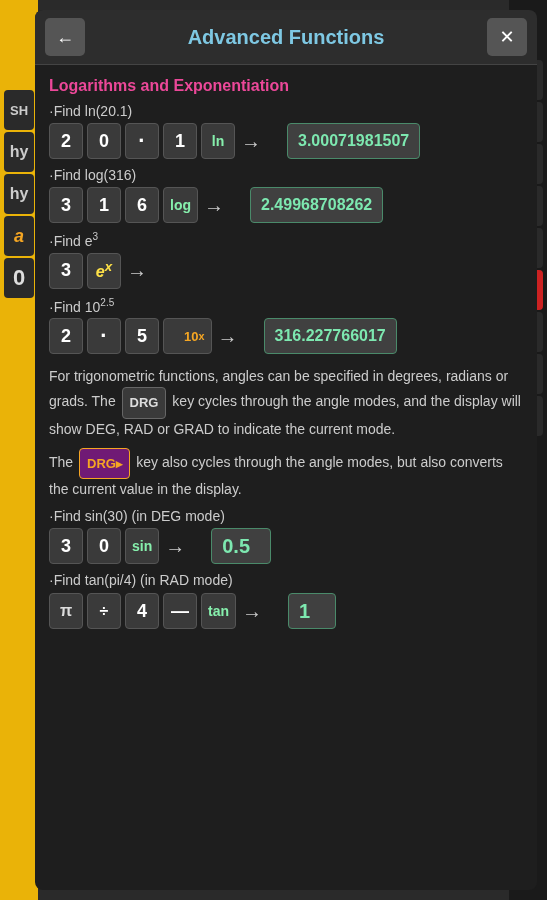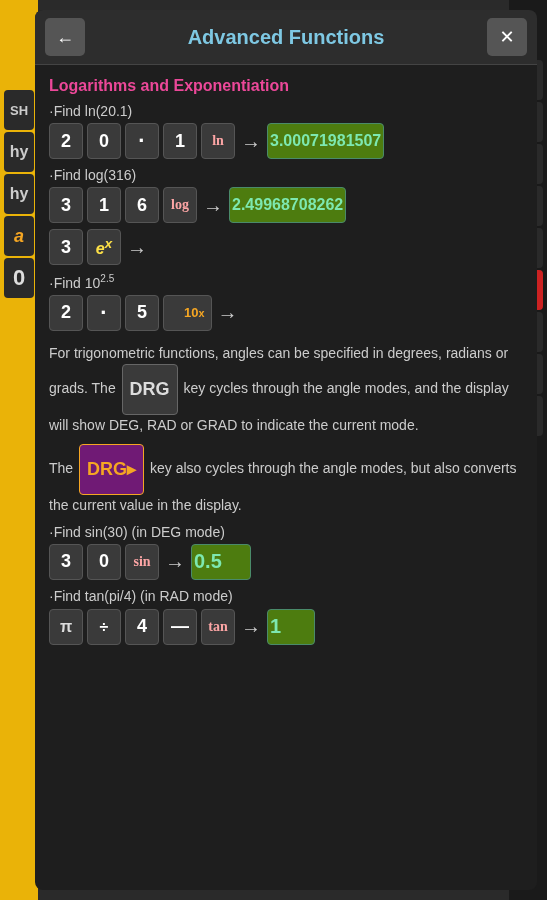--- a/index.html
+++ b/index.html
@@ -121,23 +121,22 @@
       display: flex;
       align-items: center;
       justify-content: center;
       font-size: 18px;
       color: #fff;
       font-weight: bold;
       padding: 0 6px;
     }
 
     .key-box.fn-key {
-      color: #fca5a5;
+      color: #86efac;
       font-size: 14px;
-      font-family: Liberation Serif, serif;
     }
 
     .key-box.ex-key {
       color: #fde047;
       font-style: italic;
       font-size: 16px;
     }
 
     .key-box.tenx-key {
       color: #f5a623;
@@ -149,30 +148,31 @@
       font-size: 22px;
     }
 
     .arrow {
       color: #ccc;
       font-size: 20px;
       margin: 0 2px;
     }
 
     .result-box {
-      background: #4d7c0f;
+      background: #404040;
       border: 1px solid #4a8a6a;
       border-radius: 4px;
-      padding: 4px 2px;
+      padding: 4px 10px;
       font-size: 18px;
       color: #7de8b0;
       font-weight: bold;
       height: 36px;
       display: flex;
       align-items: center;
+      margin-left: 20px;
     }
 
     .result-box.small {
       font-size: 16px;
     }
 
     
     .trig-section {
       margin-top: 12px;
     }
@@ -184,22 +184,22 @@
       margin-bottom: 8px;
     }
 
     .inline-key {
       display: inline-flex;
       align-items: center;
       justify-content: center;
       background: #3a3a3a;
       border: 1px solid #666;
       border-radius: 4px;
-      padding: 11px 7px;
-      font-size: 18px;
+      padding: 5px 7px;
+      font-size: 13px;
       color: #ddd;
       font-weight: bold;
       vertical-align: middle;
       margin: 0 2px;
     }
 
     .inline-key.drg-arrow {
       color: #f5a623;
       border-color: #f5a623;
       background: #701a75;
@@ -350,35 +350,37 @@
     <div class="example-label">·Find log(316)</div>
     <div class="equation-row">
       <div class="key-box">3</div>
       <div class="key-box">1</div>
       <div class="key-box">6</div>
       <div class="key-box fn-key">log</div>
       <span class="arrow">→</span>
       <div class="result-box small">2.49968708262</div>
     </div>
 
+    <div class="example-label">·Find e<sup>3</sup></div>
     <div class="equation-row">
       <div class="key-box">3</div>
       <div class="key-box ex-key">
           <i>e<sup>x</sup></i>
         </div>
       <span class="arrow">→</span>
     </div>
 
     <div class="example-label">·Find 10<sup>2.5</sup></div>
     <div class="equation-row">
       <div class="key-box">2</div>
       <div class="key-box dot-key">·</div>
       <div class="key-box">5</div>
       <div class="key-box tenx-key">10<sup>x</sup></div>
       <span class="arrow">→</span>
+      <div class="result-box small">316.227766017</div>
     </div>
 
     <div class="trig-section">
 
       <div class="trig-description">
         For trigonometric functions, angles can be specified in degrees, radians or grads. The
         <span class="inline-key">DRG</span>
         key cycles through the angle modes, and the display will show DEG, RAD or GRAD to indicate the current mode.
       </div>
 

